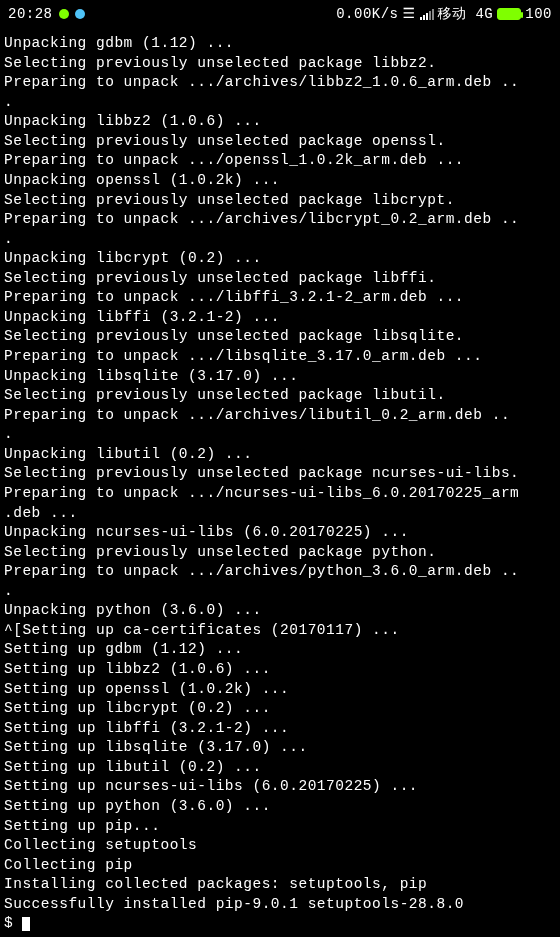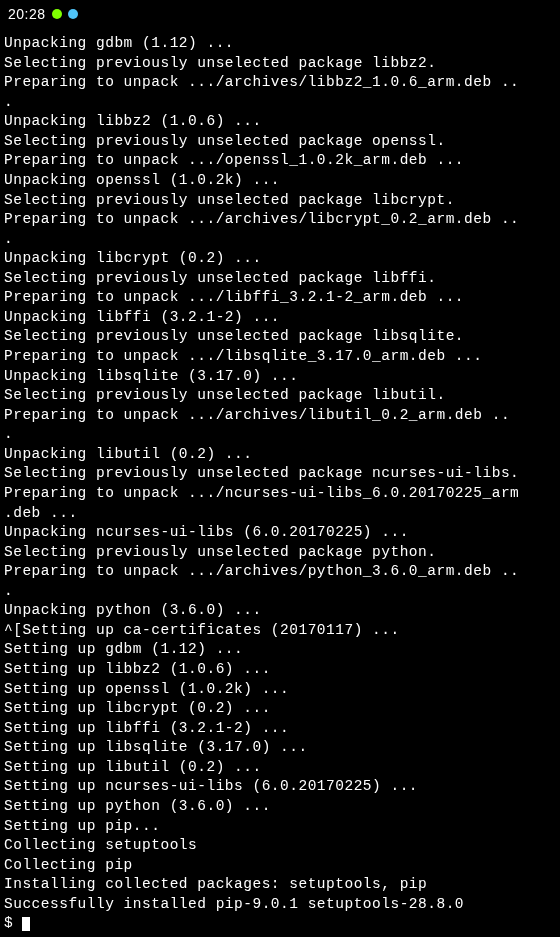--- a/index.html
+++ b/index.html
@@ -13,21 +13,21 @@
     line-height: 1.35;
     overflow: hidden;
     letter-spacing: 0.5px;
   }
   .status-bar {
     height: 28px;
     display: flex;
     align-items: center;
     justify-content: space-between;
     padding: 0 8px;
-    font-family: Liberation Sans, sans-serif;
+    font-family: Liberation Mono, monospace;
     font-size: 14px;
     color: #fff;
   }
   .status-left { display: flex; align-items: center; gap: 6px; }
   .status-right { display: flex; align-items: center; gap: 4px; }
   .dot-green {
     width: 10px; height: 10px; border-radius: 50%;
     background: #7fff00; display: inline-block;
   }
   .dot-blue {
@@ -68,15 +68,29 @@
 </style>
 </head>
 <body>
 
 <div class="status-bar">
   <div class="status-left">
     <span>20:28</span>
     <span class="dot-green"></span>
     <span class="dot-blue"></span>
   </div>
+  <div class="status-right">
+    <span>0.00K/s</span>
+    <span>☰</span>
+    <span class="signal">
+      <span></span>
+        <span></span>
+        <span></span>
+        <span></span>
+        <span></span>
+    </span>
+    <span>移动 4G</span>
+    <span class="battery"></span>
+    <span>100</span>
+  </div>
 </div>
 
 <div class="terminal" id="terminal"><span class="line">Unpacking gdbm (1.12) ...</span><span class="line">Selecting previously unselected package libbz2.</span><span class="line">Preparing to unpack .../archives/libbz2_1.0.6_arm.deb ..</span><span class="line">.</span><span class="line">Unpacking libbz2 (1.0.6) ...</span><span class="line">Selecting previously unselected package openssl.</span><span class="line">Preparing to unpack .../openssl_1.0.2k_arm.deb ...</span><span class="line">Unpacking openssl (1.0.2k) ...</span><span class="line">Selecting previously unselected package libcrypt.</span><span class="line">Preparing to unpack .../archives/libcrypt_0.2_arm.deb ..</span><span class="line">.</span><span class="line">Unpacking libcrypt (0.2) ...</span><span class="line">Selecting previously unselected package libffi.</span><span class="line">Preparing to unpack .../libffi_3.2.1-2_arm.deb ...</span><span class="line">Unpacking libffi (3.2.1-2) ...</span><span class="line">Selecting previously unselected package libsqlite.</span><span class="line">Preparing to unpack .../libsqlite_3.17.0_arm.deb ...</span><span class="line">Unpacking libsqlite (3.17.0) ...</span><span class="line">Selecting previously unselected package libutil.</span><span class="line">Preparing to unpack .../archives/libutil_0.2_arm.deb ..</span><span class="line">.</span><span class="line">Unpacking libutil (0.2) ...</span><span class="line">Selecting previously unselected package ncurses-ui-libs.</span><span class="line">Preparing to unpack .../ncurses-ui-libs_6.0.20170225_arm</span><span class="line">.deb ...</span><span class="line">Unpacking ncurses-ui-libs (6.0.20170225) ...</span><span class="line">Selecting previously unselected package python.</span><span class="line">Preparing to unpack .../archives/python_3.6.0_arm.deb ..</span><span class="line">.</span><span class="line">Unpacking python (3.6.0) ...</span><span class="line">^[Setting up ca-certificates (20170117) ...</span><span class="line">Setting up gdbm (1.12) ...</span><span class="line">Setting up libbz2 (1.0.6) ...</span><span class="line">Setting up openssl (1.0.2k) ...</span><span class="line">Setting up libcrypt (0.2) ...</span><span class="line">Setting up libffi (3.2.1-2) ...</span><span class="line">Setting up libsqlite (3.17.0) ...</span><span class="line">Setting up libutil (0.2) ...</span><span class="line">Setting up ncurses-ui-libs (6.0.20170225) ...</span><span class="line">Setting up python (3.6.0) ...</span><span class="line">Setting up pip...</span><span class="line">Collecting setuptools</span><span class="line">Collecting pip</span><span class="line">Installing collected packages: setuptools, pip</span><span class="line">Successfully installed pip-9.0.1 setuptools-28.8.0</span><span class="line">$ <span class="cursor"></span></span></div>
 
 </body></html>

